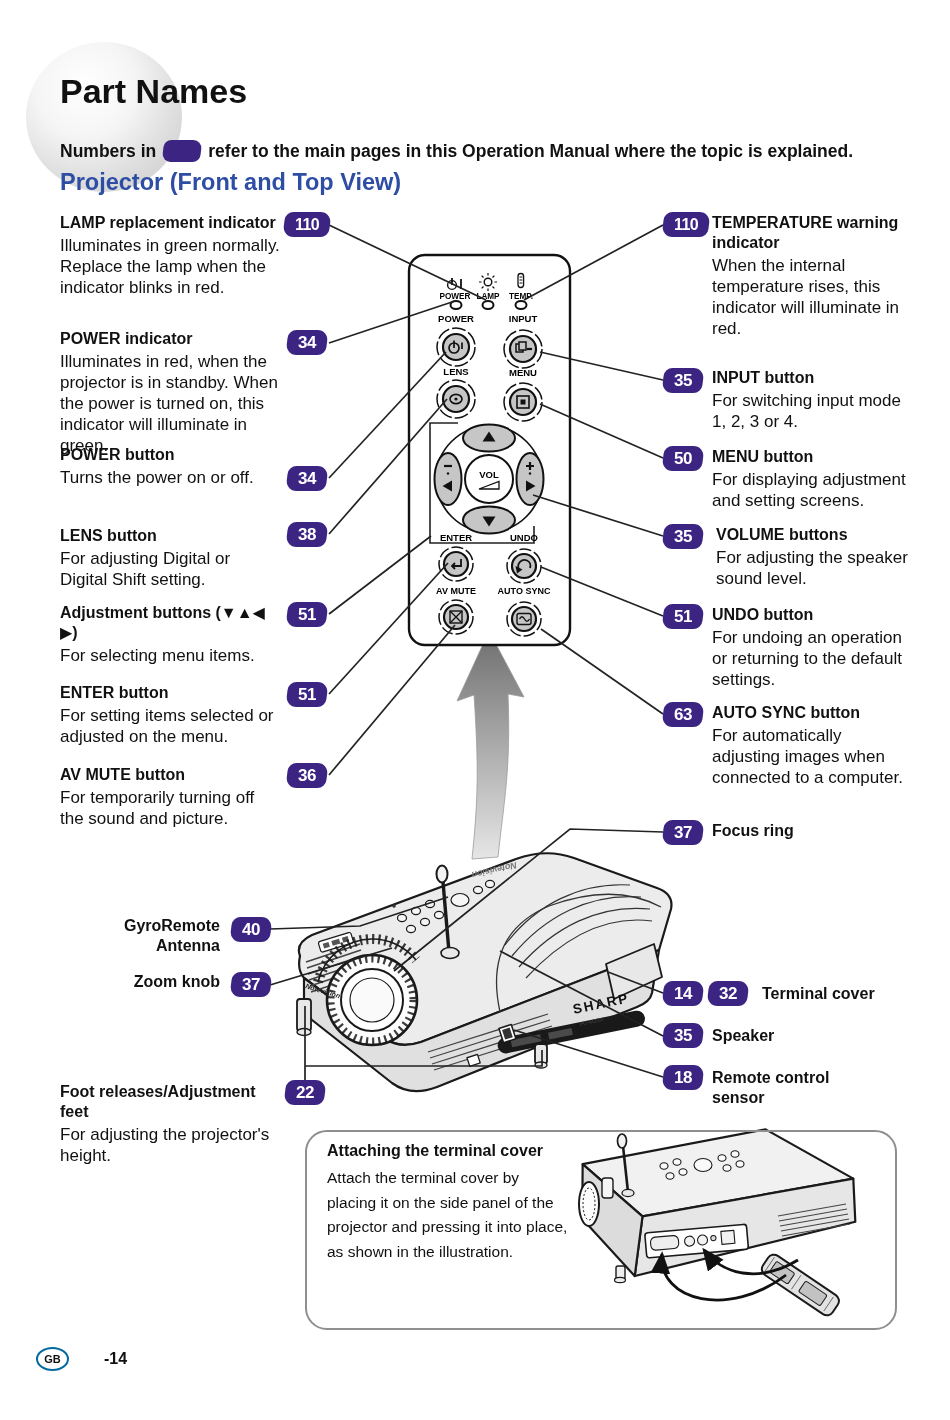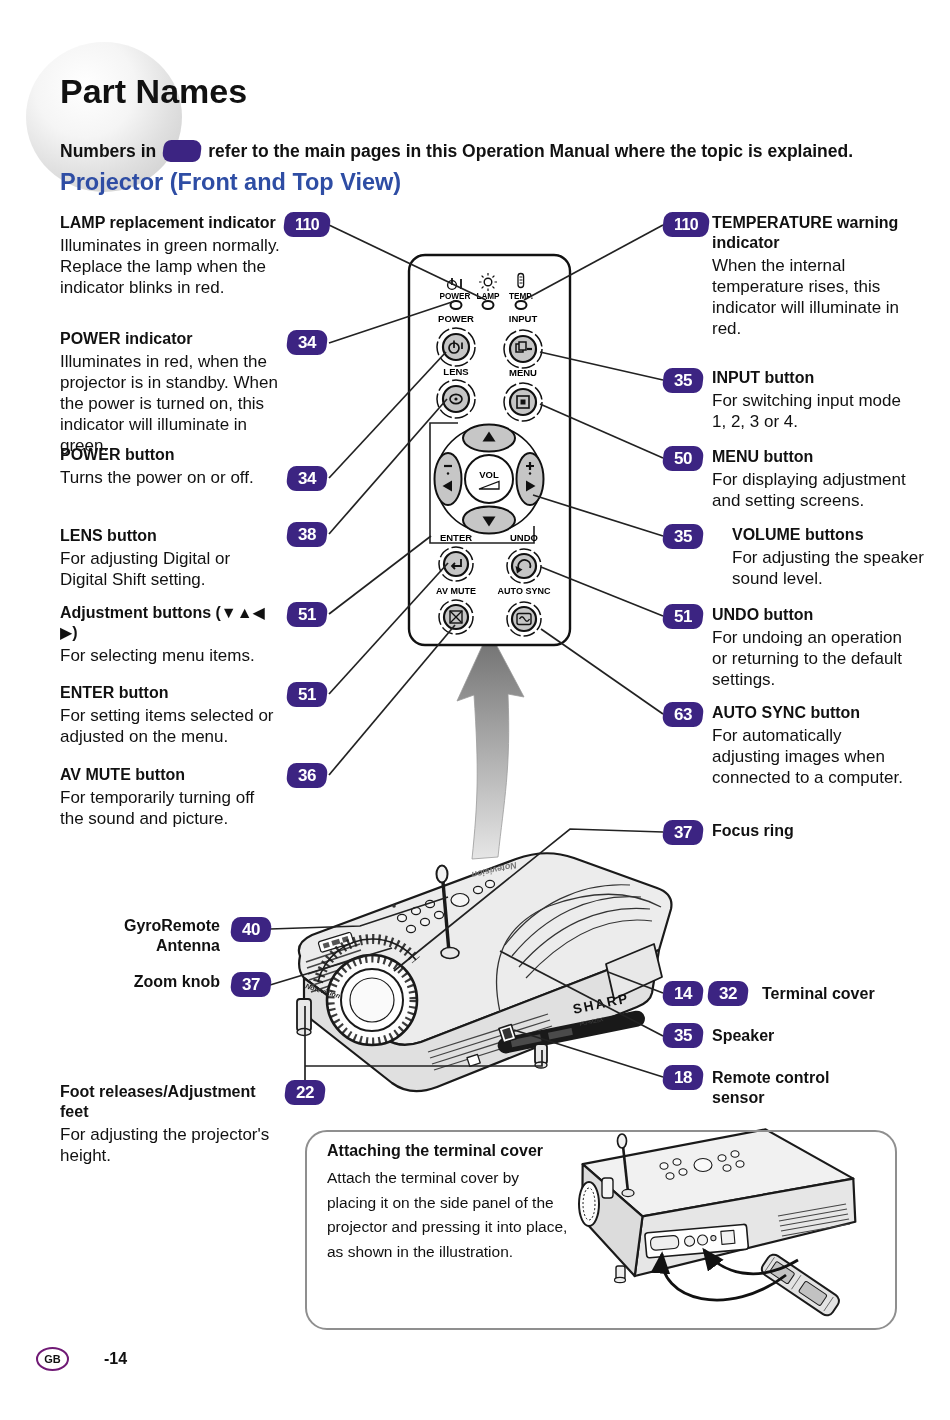--- a/index.html
+++ b/index.html
@@ -23,21 +23,21 @@
   .badge>span{transform:skewX(7deg);color:#fff;font-weight:bold;font-size:17px;letter-spacing:-0.5px;}
   .badge.w3{min-width:46px;}
   .badge.w3>span{font-size:16px;}
   .rlabel{font-size:16px;font-weight:bold;line-height:20px;}
   .ralign{text-align:right;}
   #note-box{left:305px;top:1130px;width:592px;height:200px;border:2.5px solid #8f8f8f;border-radius:22px;box-sizing:border-box;}
   #note-title{left:327px;top:1142px;font-size:16px;font-weight:bold;}
   #note-body{left:327px;top:1166px;width:244px;font-size:15.5px;line-height:24.5px;}
   #footer{left:36px;top:1347px;display:flex;align-items:center;}
   #footer .gb{display:inline-flex;align-items:center;justify-content:center;width:29px;height:20px;
-    border:2px solid #701a75;border-radius:50%;font-size:11px;font-weight:bold;margin-right:2px;}
+    border:2px solid #0369a1;border-radius:50%;font-size:11px;font-weight:bold;margin-right:2px;}
   #footer .pg{font-size:16px;font-weight:bold;margin-left:33px;}
   svg text{font-family:"Liberation Sans","DejaVu Sans",sans-serif;}
 </style>
 </head>
 <body>
 
 <div id="page">
 
   <svg class="abs" style="left:0;top:0" width="950" height="1420" viewBox="0 0 950 1420">
     <defs>
@@ -425,21 +425,21 @@
     <div class="d">When the internal temperature rises, this indicator will illuminate in red.</div>
   </div>
   <div class="abs item ritem" style="left:712px;top:368px">
     <div class="t">INPUT button</div>
     <div class="d">For switching input mode 1, 2, 3 or 4.</div>
   </div>
   <div class="abs item ritem" style="left:712px;top:447px">
     <div class="t">MENU button</div>
     <div class="d">For displaying adjustment and setting screens.</div>
   </div>
-  <div class="abs item ritem" style="left:732px;top:525px">
+  <div class="abs item ritem" style="left:716px;top:525px">
     <div class="t">VOLUME buttons</div>
     <div class="d">For adjusting the speaker sound level.</div>
   </div>
   <div class="abs item ritem" style="left:712px;top:605px">
     <div class="t">UNDO button</div>
     <div class="d">For undoing an operation or returning to the default settings.</div>
   </div>
   <div class="abs item ritem" style="left:712px;top:703px">
     <div class="t">AUTO SYNC button</div>
     <div class="d">For automatically adjusting images when connected to a computer.</div>

